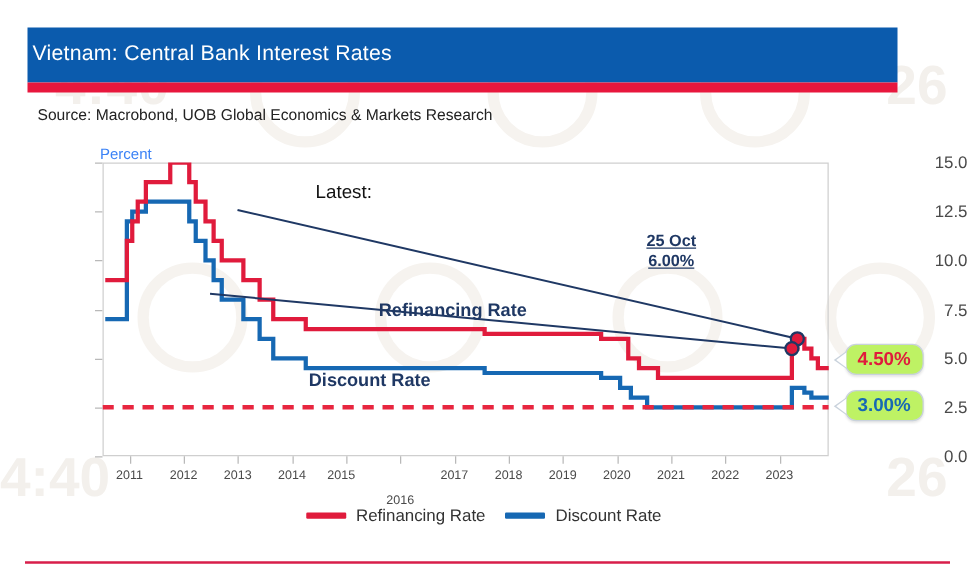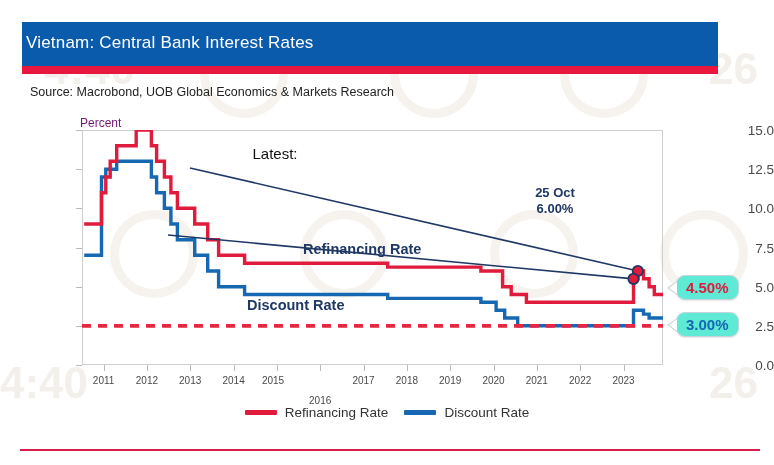--- a/index.html
+++ b/index.html
@@ -22,42 +22,42 @@
        background:#0b5bad;z-index:3;}
   .hdr-title{position:absolute;left:4px;top:11px;color:#ffffff;
        font-size:17px;letter-spacing:.2px;}
   .hdr-rule{position:absolute;left:22px;top:66px;width:696px;height:8px;
        background:#e8173d;z-index:3;}
 
   .source{position:absolute;left:30px;top:85px;font-size:12.5px;color:#222;z-index:3;}
 
   
   .chart{position:absolute;left:0;top:105px;width:774px;height:330px;z-index:2;}
-  .ylabel{position:absolute;left:80px;top:11px;font-size:12px;color:#701a75;}
+  .ylabel{position:absolute;left:80px;top:11px;font-size:12px;color:#3b82f6;}
 
   .plot-frame{position:absolute;left:82px;top:25px;width:581px;height:235px;
       border:1px solid #cfcfcf;background:transparent;box-sizing:border-box;}
 
   .ytick{position:absolute;right:0;font-size:13.5px;color:#4a4a4a;text-align:right;
       width:46px;transform:translateY(-50%);}
   .ytick-mark{position:absolute;width:6px;height:1px;background:#b9b9b9;left:76px;}
   .xtick{position:absolute;font-size:10px;color:#4a4a4a;transform:translateX(-50%);}
   .xtick-mark{position:absolute;width:1px;height:6px;background:#b9b9b9;top:260px;}
 
   svg.lines{position:absolute;left:82px;top:25px;}
 
   
   .serieslab{position:absolute;font-size:14.5px;font-weight:bold;color:#1f3864;}
   .latest{position:absolute;font-size:15px;color:#111;text-align:center;line-height:1.45;}
   .callout-note{position:absolute;font-size:13px;font-weight:bold;color:#1f3864;
       text-align:center;line-height:1.25;}
 
   
   .bubble{position:absolute;border:1.4px solid #c9d2dc;border-radius:9px;
-      background:#5eead4;font-size:15px;font-weight:bold;padding:3px 9px;
+      background:#bef264;font-size:15px;font-weight:bold;padding:3px 9px;
       box-shadow:0 1px 2px rgba(0,0,0,.10);}
   .bubble .tail{position:absolute;left:-8px;top:50%;margin-top:-6px;width:0;height:0;
       border-top:6px solid transparent;border-bottom:6px solid transparent;
       border-right:8px solid #ffffff;}
   .bubble .tail-b{position:absolute;left:-10px;top:50%;margin-top:-7px;width:0;height:0;
       border-top:7px solid transparent;border-bottom:7px solid transparent;
       border-right:10px solid #c9d2dc;}
 
   
   .legend{position:absolute;left:0;width:774px;top:300px;display:flex;
@@ -158,21 +158,21 @@
   <div class="xtick" style="left:580.2px;top:270px;">2022</div>
   <div class="xtick" style="left:623.5px;top:270px;">2023</div>
 
   <div class="latest" style="left:185px;top:38px;width:180px;">
     <span>Latest:</span><br>
   </div>
 
   <div class="serieslab" style="left:303px;top:136px;">Refinancing Rate</div>
   <div class="serieslab" style="left:247px;top:192px;">Discount Rate</div>
 
-  <div class="callout-note" style="left:516px;top:80px;width:78px;">
+  <div class="callout-note" style="left:498px;top:80px;width:78px;text-decoration:underline;">
     <span>25 Oct</span><br>
     <span>6.00%</span>
   </div>
 
   <div class="bubble" style="left:676px;top:170px;color:#e01b3c;">
     <span class="tail-b"></span><span class="tail"></span>
     <span>4.50%</span>
   </div>
   <div class="bubble" style="left:676px;top:207px;color:#1668b3;">
     <span class="tail-b"></span><span class="tail"></span>

